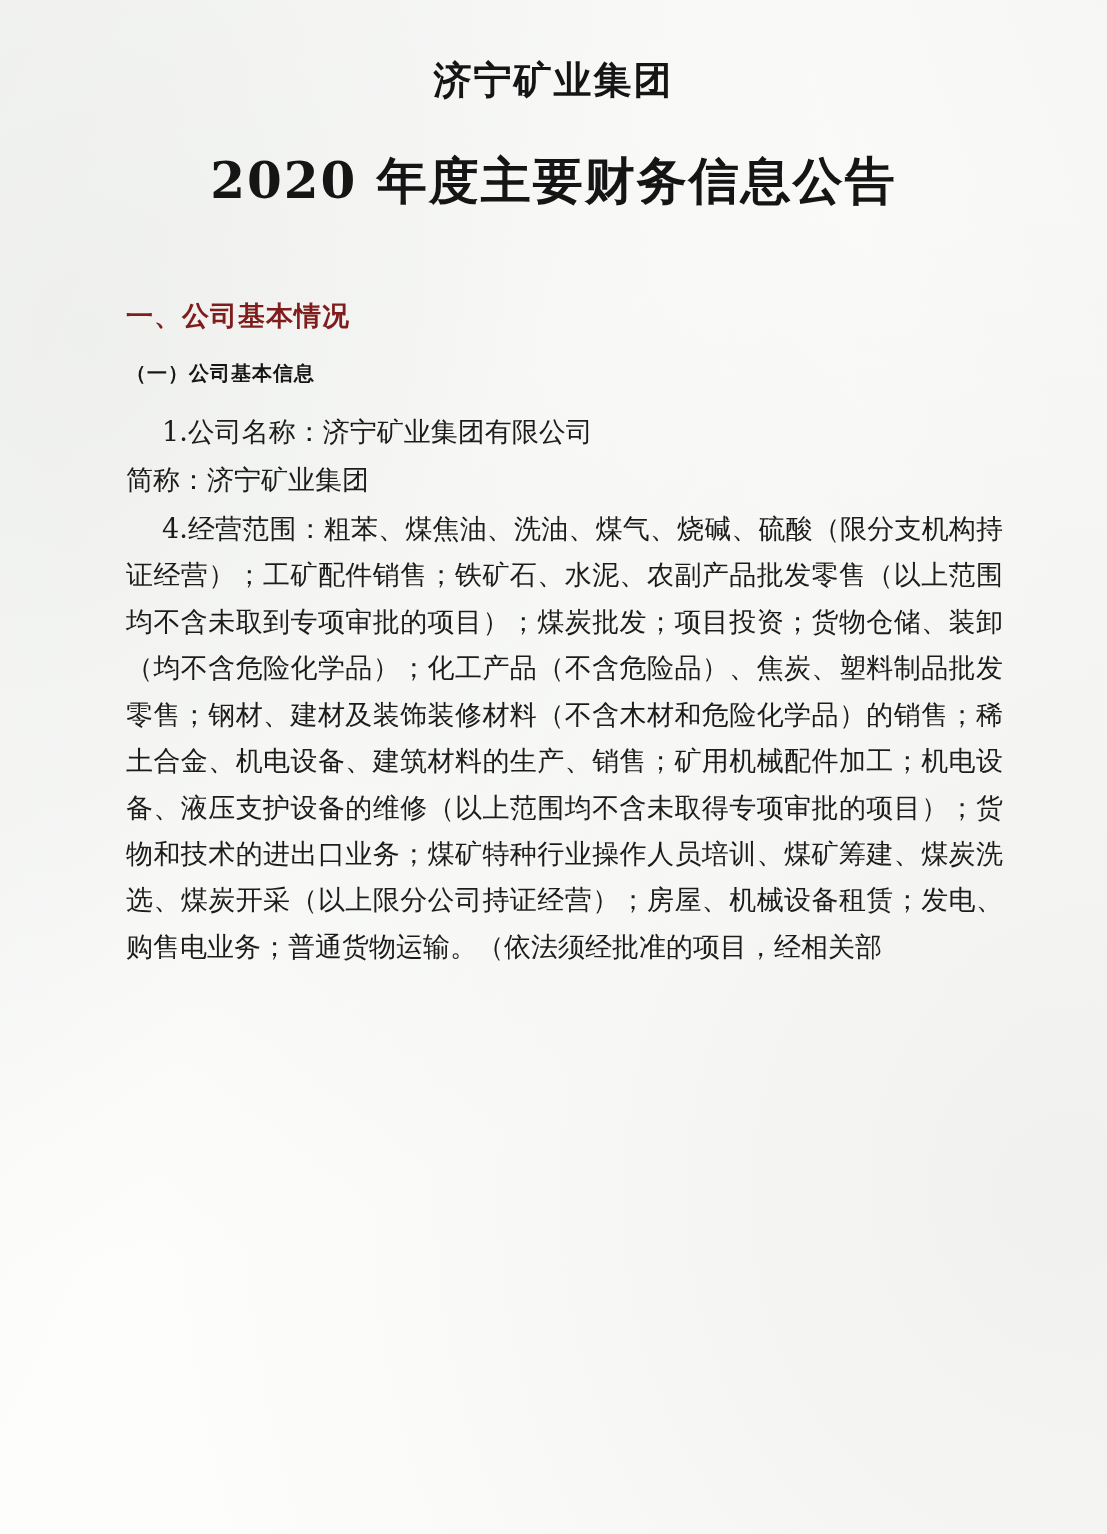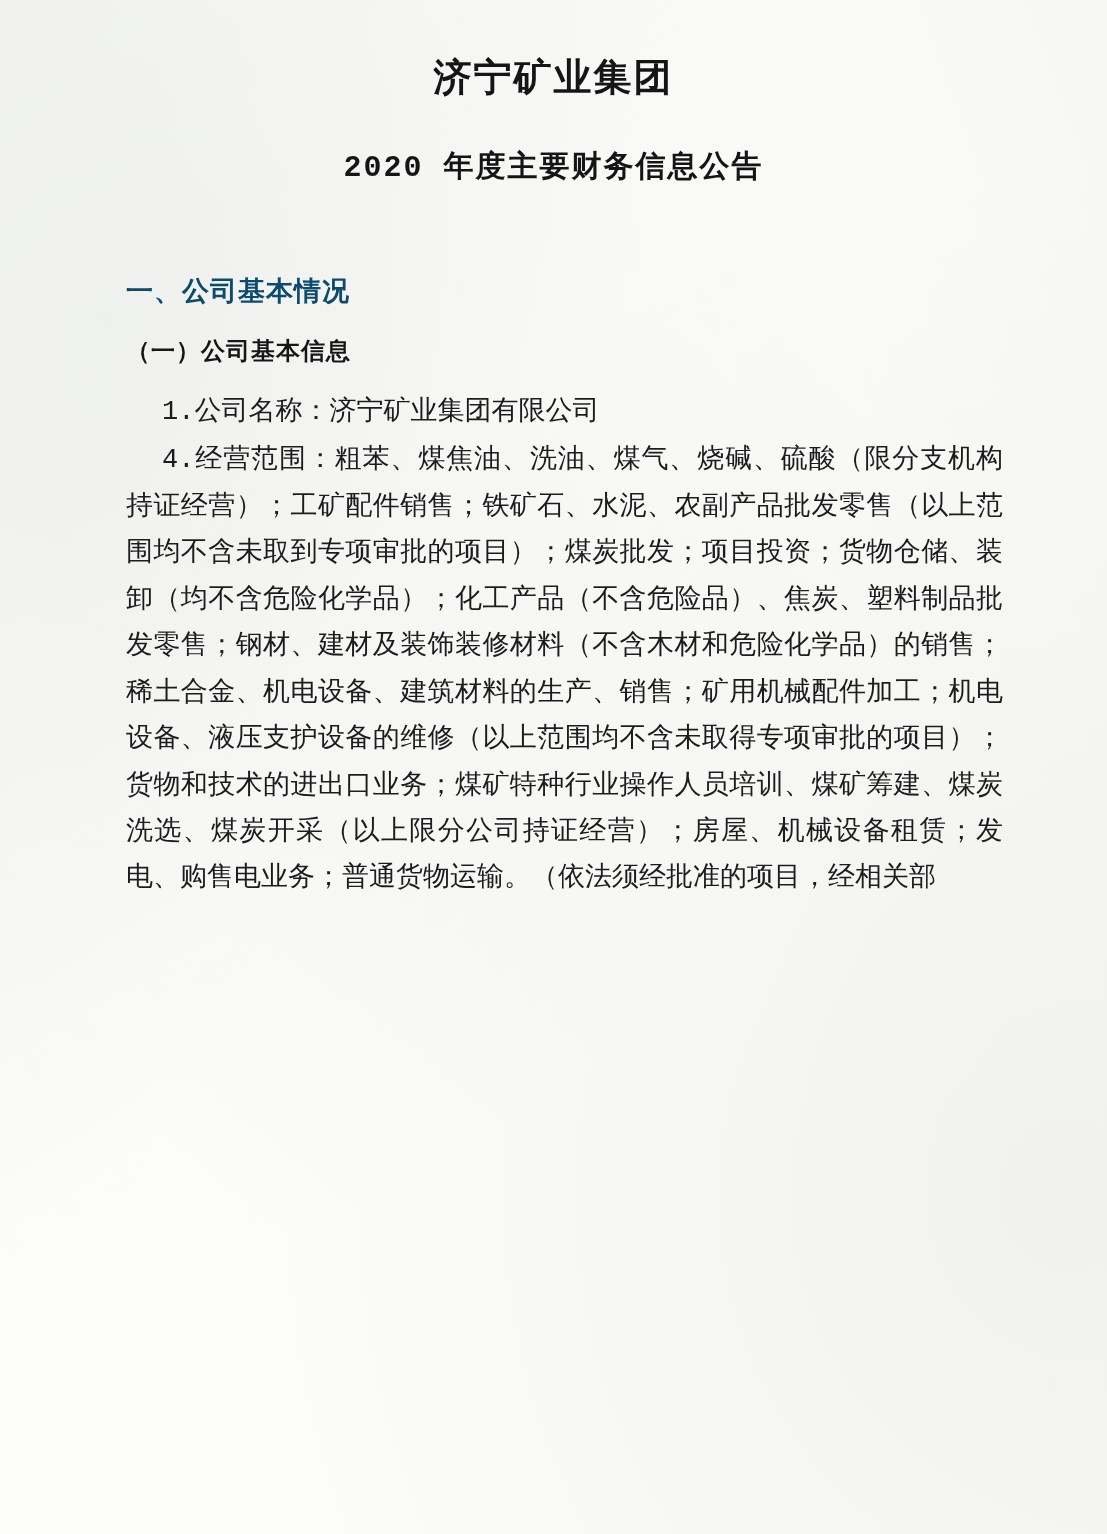--- a/index.html
+++ b/index.html
@@ -24,55 +24,54 @@
       linear-gradient(115deg, rgba(236,238,236,0.55) 0%, rgba(255,255,255,0) 38%),
       linear-gradient(250deg, rgba(240,241,238,0.5) 0%, rgba(255,255,255,0) 42%),
       radial-gradient(ellipse at 8% 22%, rgba(225,228,224,0.45) 0%, rgba(255,255,255,0) 55%),
       radial-gradient(ellipse at 96% 78%, rgba(228,230,227,0.5) 0%, rgba(255,255,255,0) 60%),
       #fdfdfc;
   }
   .page {
     position: absolute;
     inset: 0;
     padding: 16px;
-    font-family: Liberation Mono, monospace;
   }
   .content {
     position: absolute;
     left: 0;
     right: 0;
     top: 0;
   }
   .doc-title {
     text-align: center;
     font-weight: bold;
     font-size: 38px;
     letter-spacing: 2px;
     line-height: 1.25;
     color: #151515;
   }
   .title-line-1 {
     margin-top: 56px;
   }
   .title-line-2 {
     margin-top: 46px;
-    font-size: 30px;
+    font-size: 50px;
   }
   .section-heading {
     margin-top: 86px;
     margin-left: 126px;
     font-size: 27px;
     font-weight: bold;
     letter-spacing: 1px;
-    color: #0c4a6e;
+    color: #7f1d1d;
   }
   .sub-heading {
     margin-top: 26px;
     margin-left: 126px;
-    font-size: 24px;
+    font-size: 20px;
     font-weight: bold;
     letter-spacing: 1px;
     color: #161616;
   }
   .body-block {
     margin-top: 22px;
     margin-left: 126px;
     margin-right: 104px;
     font-size: 27px;
     line-height: 1.72;
@@ -107,20 +106,21 @@
 
     <div class="doc-title title-line-2">2020 年度主要财务信息公告</div>
 
     <div class="section-heading">一、公司基本情况</div>
 
     <div class="sub-heading">（一）公司基本信息</div>
 
     <div class="body-block">
       <p class="para indent tight">1.公司名称：济宁矿业集团有限公司</p>
 
+      <p class="para tight">简称：济宁矿业集团</p>
 
 
 
       <p class="para long">4.经营范围：粗苯、煤焦油、洗油、煤气、烧碱、硫酸（限分支机构持证经营）；工矿配件销售；铁矿石、水泥、农副产品批发零售（以上范围均不含未取到专项审批的项目）；煤炭批发；项目投资；货物仓储、装卸（均不含危险化学品）；化工产品（不含危险品）、焦炭、塑料制品批发零售；钢材、建材及装饰装修材料（不含木材和危险化学品）的销售；稀土合金、机电设备、建筑材料的生产、销售；矿用机械配件加工；机电设备、液压支护设备的维修（以上范围均不含未取得专项审批的项目）；货物和技术的进出口业务；煤矿特种行业操作人员培训、煤矿筹建、煤炭洗选、煤炭开采（以上限分公司持证经营）；房屋、机械设备租赁；发电、购售电业务；普通货物运输。（依法须经批准的项目，经相关部</p>
     </div>
 
   </div>
 </div>
 
 </body></html>

